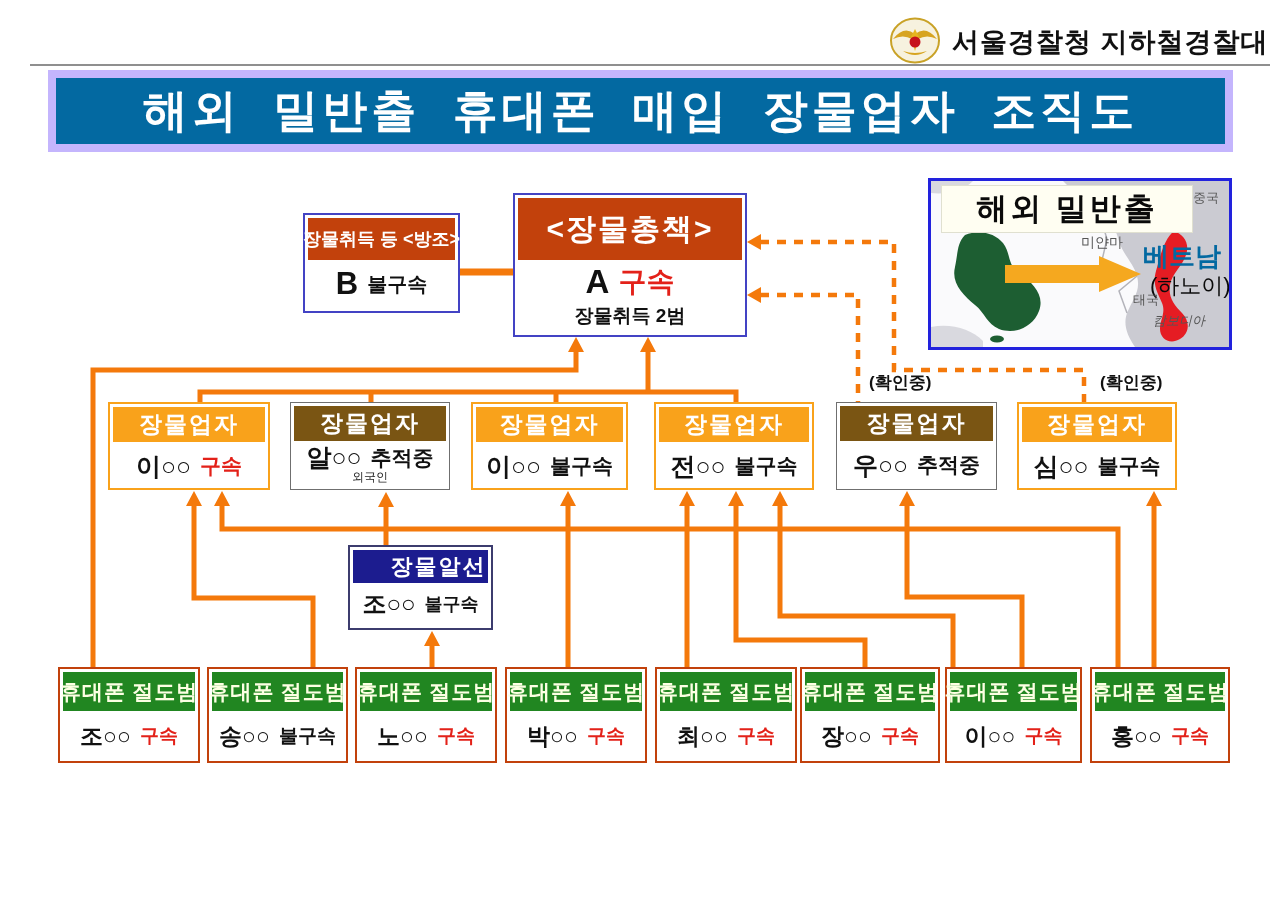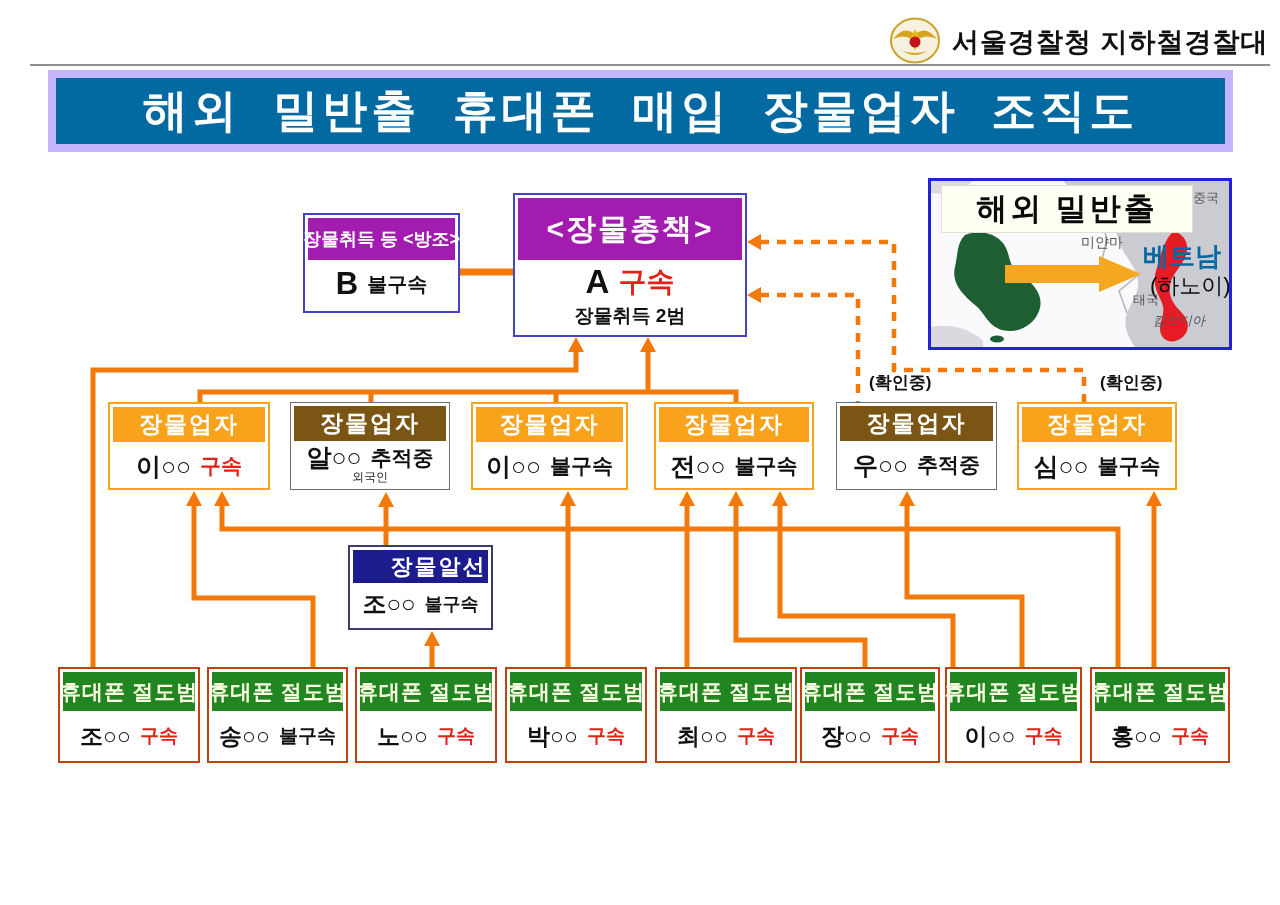--- a/index.html
+++ b/index.html
@@ -37,21 +37,21 @@
   .dealer .name { font-size:25px; }
   .dealer .status { font-size:21px; }
 
   .v-green { border:2px solid #c2410c;font-family:Liberation Serif, serif; }
   .v-green .hd { background:#218621; color:#FCFFE3; height:39px; font-size:21px; letter-spacing:1px; }
   .thief .bd { height:50px; }
   .thief .name { font-size:23px; }
   .thief .status { font-size:19px; }
 
   .v-blue { border:2px solid #4343c4; }
-  .v-blue .hd { background:#a21caf; }
+  .v-blue .hd { background:#c2410c; }
   .v-navy { border:2px solid #3c3c6e; }
   .v-navy .hd { background:#1C1C8F; height:33px; font-size:22px;padding-left:36px; }
 
   .boss-box .hd { height:62px; font-size:30px; }
   .boss-box .bd { height:44px; }
   .boss-box .name { font-size:33px; }
   .boss-box .status { font-size:28px; font-weight:800; }
   .boss-note { font-size:19px; font-weight:600; color:#111; line-height:24px; }
 
   .aide-box .hd { height:42px; font-size:18px; letter-spacing:0; }

